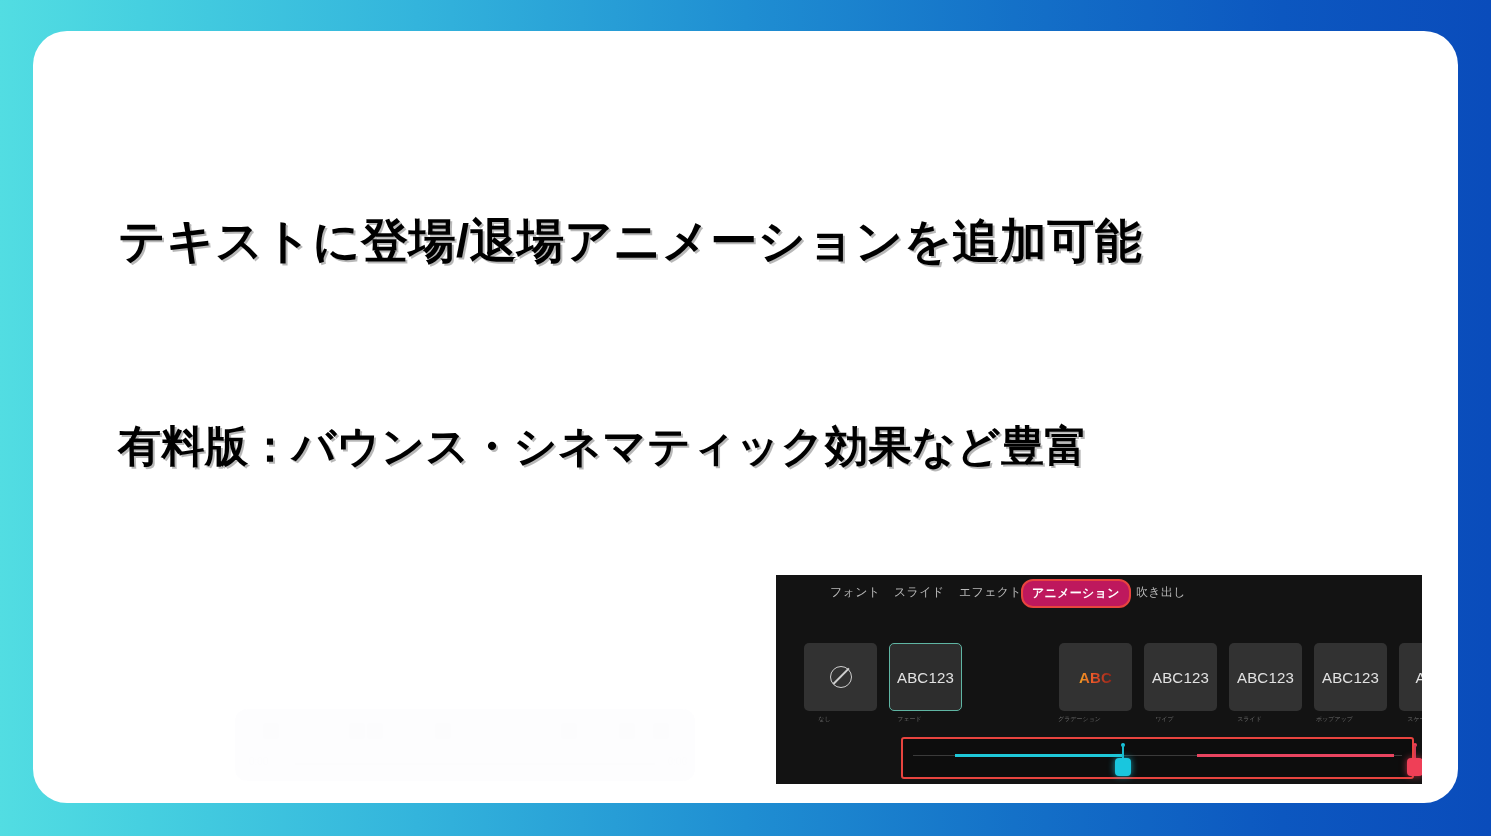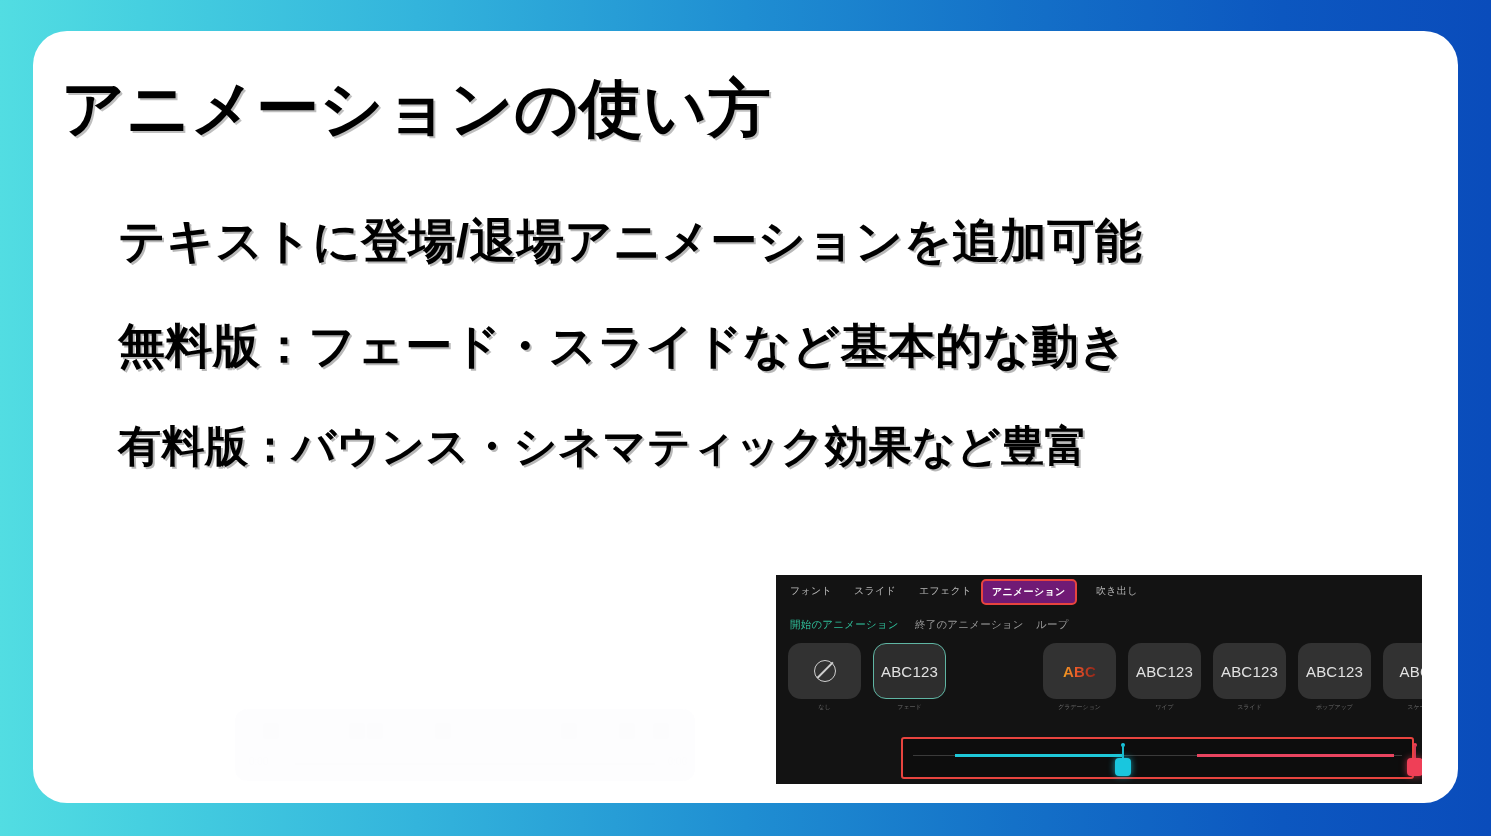--- a/index.html
+++ b/index.html
@@ -130,33 +130,34 @@
   #tab-row {
     position: absolute;
     left: 0;
     top: 0;
     width: 100%;
     height: 37px;
   }
   .tab-item {
     position: absolute;
     top: 9px;
-    font-size: 10px;
+    font-size: 12px;
     color: #b9b9b9;
     white-space: nowrap;
     letter-spacing: 0.3px;
+    margin-left: 40px;
   }
   .tab-item.active {
     color: #ffffff;
     font-weight: 700;
     padding: 4px 9px;
     top: 4px;
     border: 2px solid #e8443f;
-    border-radius: 5px;
-    background: #701a75;
+    border-radius: 12px;
+    background: #be185d;
   }
 
   
   #subtab-row {
     position: absolute;
     left: 0;
     top: 40px;
     width: 100%;
     height: 24px;
   }
@@ -178,28 +179,29 @@
     width: 100%;
     height: 86px;
   }
   .thumb-cell {
     position: absolute;
     top: 0;
     width: 73px;
   }
   .thumb-box {
     width: 73px;
-    height: 56px;
+    height: 68px;
     background: #323232;
-    border-radius: 13px;
+    border-radius: 5px;
     display: flex;
     align-items: center;
     justify-content: center;
     box-sizing: border-box;
     overflow: hidden;
+    margin-left: 16px;
   }
   .thumb-box.selected {
     border: 1.5px solid #5fb5a3;
     background: #2d2d2d;
   }
   .thumb-abc {
     font-size: 15px;
     color: #e2e2e2;
     letter-spacing: 0.2px;
     white-space: nowrap;
@@ -321,24 +323,22 @@
   #handle-out .knob { background: #ef3f57; box-shadow: 0 0 7px rgba(239,63,87,0.7); }
   #handle-out .dot  { background: #ef3f57; }
 </style>
 </head>
 <body>
 
 <div id="slide">
 
   <div id="card">
 
-    <div id="title">アニメーションの使い方</div>
 
     <div class="bullet-line bl-0">テキストに登場/退場アニメーションを追加可能</div>
-    <div class="bullet-line bl-1">無料版：フェード・スライドなど基本的な動き</div>
     <div class="bullet-line bl-2">有料版：バウンス・シネマティック効果など豊富</div>
 
     <div id="ghost-player">
       <div class="gp-row">
         <div class="gp-btn" style="left:14px;"></div>
         <div class="gp-btn" style="left:100px;"></div>
         <div class="gp-btn" style="left:118px;"></div>
         <div class="gp-play"></div>
         <div class="gp-btn" style="left:186px;"></div>
         <div class="gp-btn" style="left:312px;"></div>
@@ -353,25 +353,20 @@
     <div id="editor-panel">
 
       <div id="tab-row">
           <div class="tab-item" style="left: 14px;">フォント</div>
           <div class="tab-item" style="left: 78px;">スライド</div>
           <div class="tab-item" style="left: 143px;">エフェクト</div>
           <div class="tab-item active" style="left: 205px;">アニメーション</div>
           <div class="tab-item" style="left: 320px;">吹き出し</div>
         </div>
 
-      <div id="subtab-row">
-          <div class="subtab-item active" style="left: 14px;">開始のアニメーション</div>
-          <div class="subtab-item" style="left: 139px;">終了のアニメーション</div>
-          <div class="subtab-item" style="left: 260px;">ループ</div>
-        </div>
 
       <div id="thumb-strip">
           <div class="thumb-cell" style="left: 12px;">
             <div class="thumb-box">
               <div class="thumb-none-icon"></div>
             </div>
             <div class="thumb-label">なし</div>
           </div>
           <div class="thumb-cell" style="left: 97px;">
             <div class="thumb-box selected">

